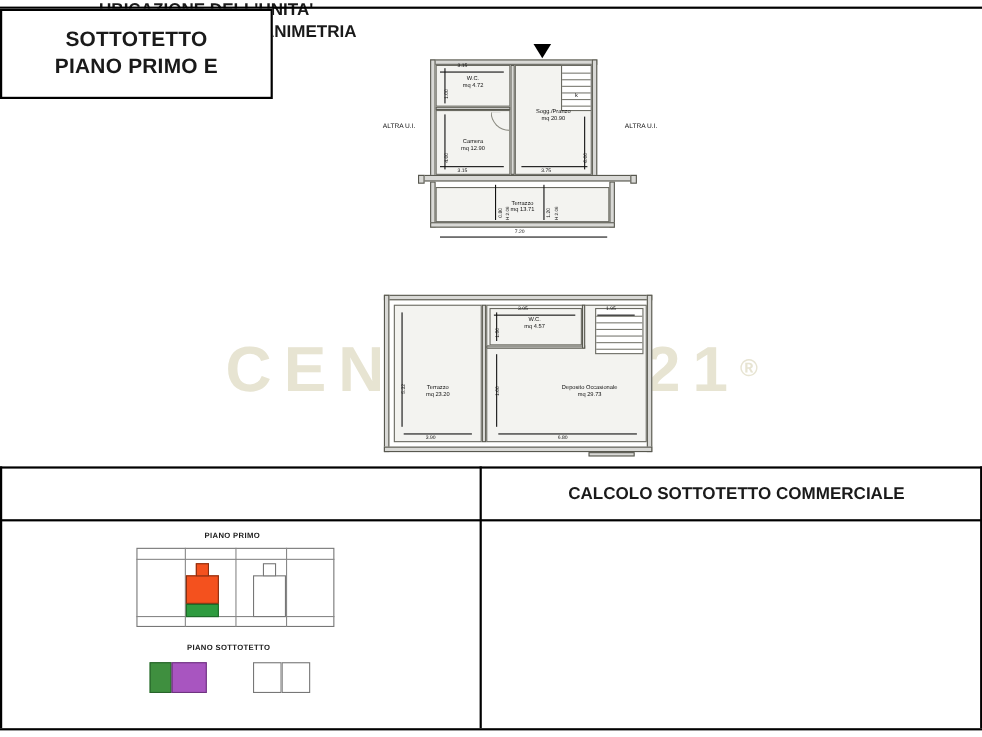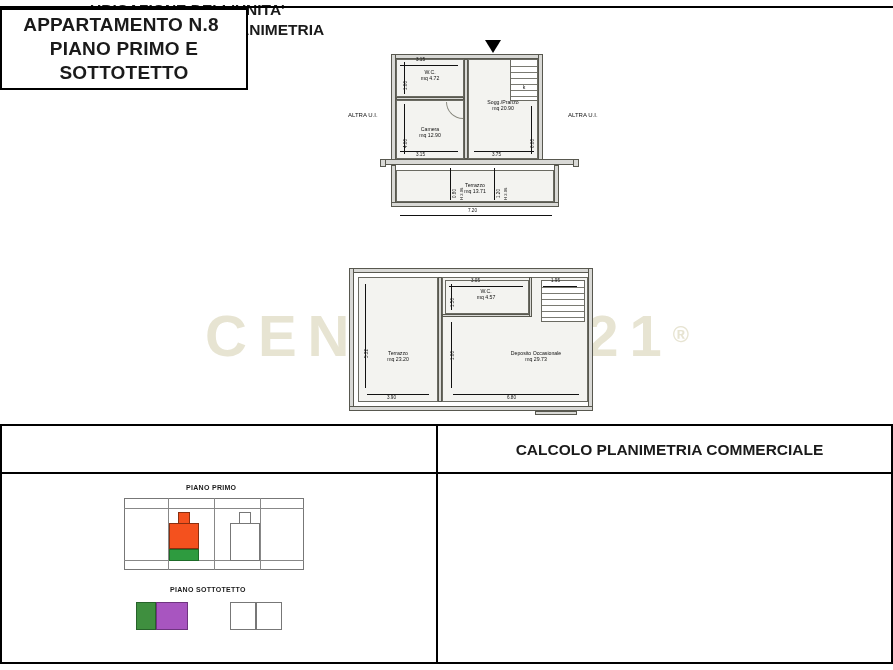--- a/index.html
+++ b/index.html
@@ -90,23 +90,22 @@
 </style>
 </head>
 <body>
 
 <div class="sheet">
 
   <div class="rule top-rule"></div>
   <div class="rule bottom-rule"></div>
 
   <div class="title-box">
-    <div class="title-line1">APPARTAMENTO N.8</div>
+    <div>SOTTOTETTO</div>
     <div>PIANO PRIMO E</div>
-    <div>SOTTOTETTO</div>
   </div>
 
   <div class="watermark">
     <span>CENTURY 21</span>
       <span class="reg">®</span>
   </div>
 
   <div class="plan" style="left:370px;top:18px;width:230px;height:215px;">
 
     <div class="arrow-down" style="left:115px;top:22px;"></div>
@@ -254,21 +253,21 @@
     <div class="tline" style="left:436px;top:0;width:2px;height:238px;"></div>
     <div class="tline" style="left:0;top:0;width:2px;height:238px;"></div>
     <div class="tline" style="left:891px;top:0;width:2px;height:238px;"></div>
   </div>
 
   <div class="left-h">
     <span>UBICAZIONE DELL'UNITA'</span>
     <span>IMMOBILIARE IN PLANIMETRIA</span>
   </div>
 
-  <div class="cell-h right-h">CALCOLO PLANIMETRIA COMMERCIALE</div>
+  <div class="cell-h right-h">CALCOLO SOTTOTETTO COMMERCIALE</div>
 
 
   <div class="mini" style="left:118px;top:484px;width:210px;height:160px;">
 
     <div class="mini-title" style="left:68px;top:0;">PIANO PRIMO</div>
 
     <div class="mini-box" style="left:6px;top:14px;width:180px;height:72px;"></div>
     <div class="mini-line" style="left:6px;top:24px;width:180px;height:1px;"></div>
     <div class="mini-line" style="left:6px;top:76px;width:180px;height:1px;"></div>
     <div class="mini-line" style="left:50px;top:14px;width:1px;height:72px;"></div>

